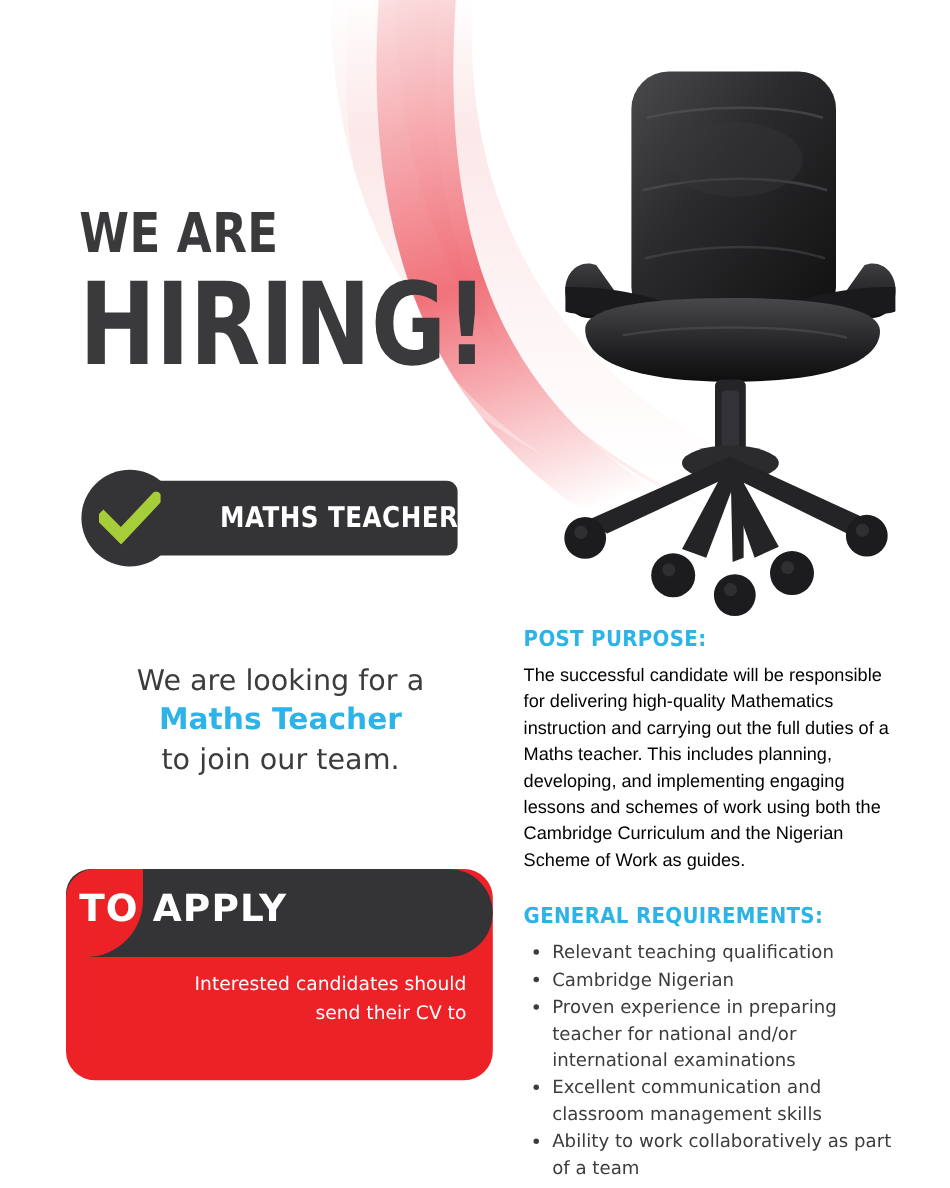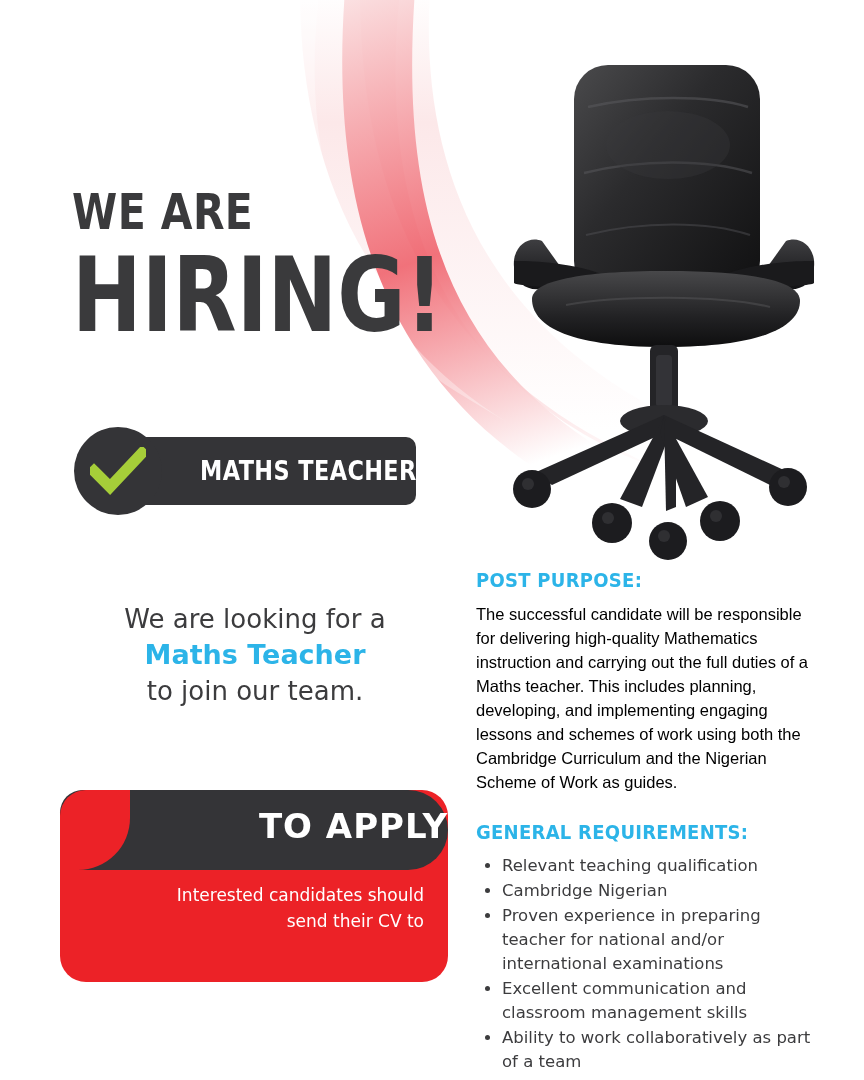--- a/index.html
+++ b/index.html
@@ -149,23 +149,23 @@
     content: "";
     position: absolute;
     left: 0; top: 0;
     width: 70px; height: 80px;
     background: #ec2227;
     border-top-left-radius: 26px;
     border-bottom-right-radius: 52px;
   }
   .apply-title {
     position: absolute;
-    left: 0; top: 16px;
+    left: 12px; top: 16px;
     width: 388px;
-    text-align: right;
+    text-align: left;
     color: #ffffff;
     font-family: "DejaVu Sans", sans-serif;
     font-weight: bold;
     font-size: 34px;
     letter-spacing: 1px;
     z-index: 3;
   }
   .apply-body {
     position: absolute;
     left: 24px;

